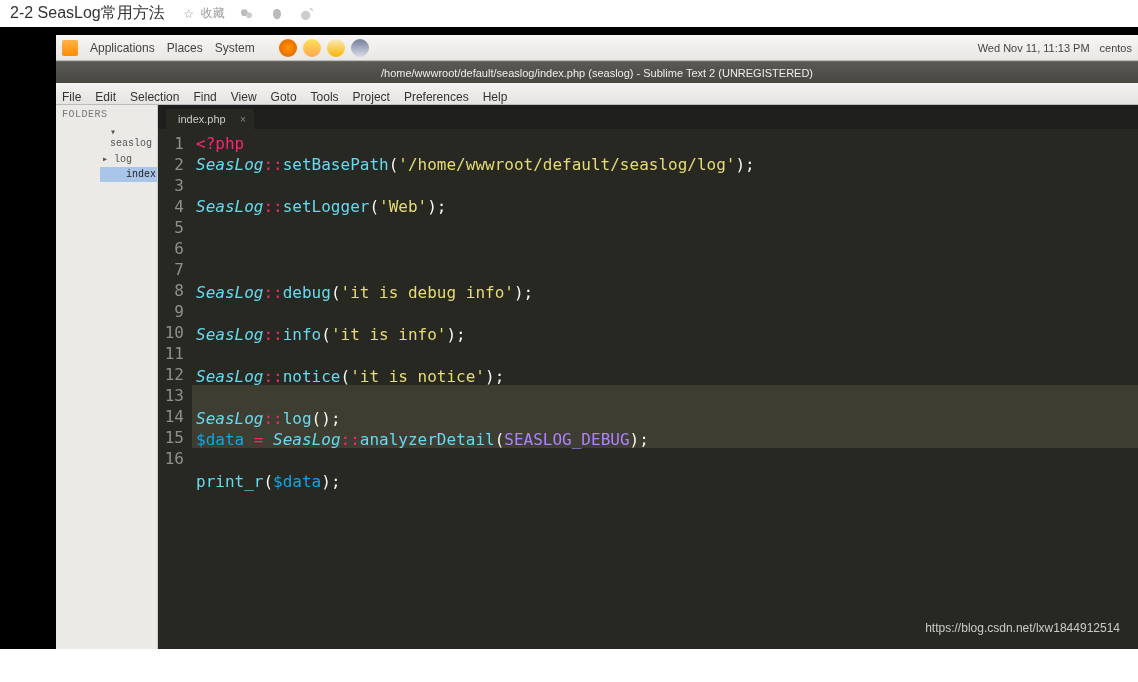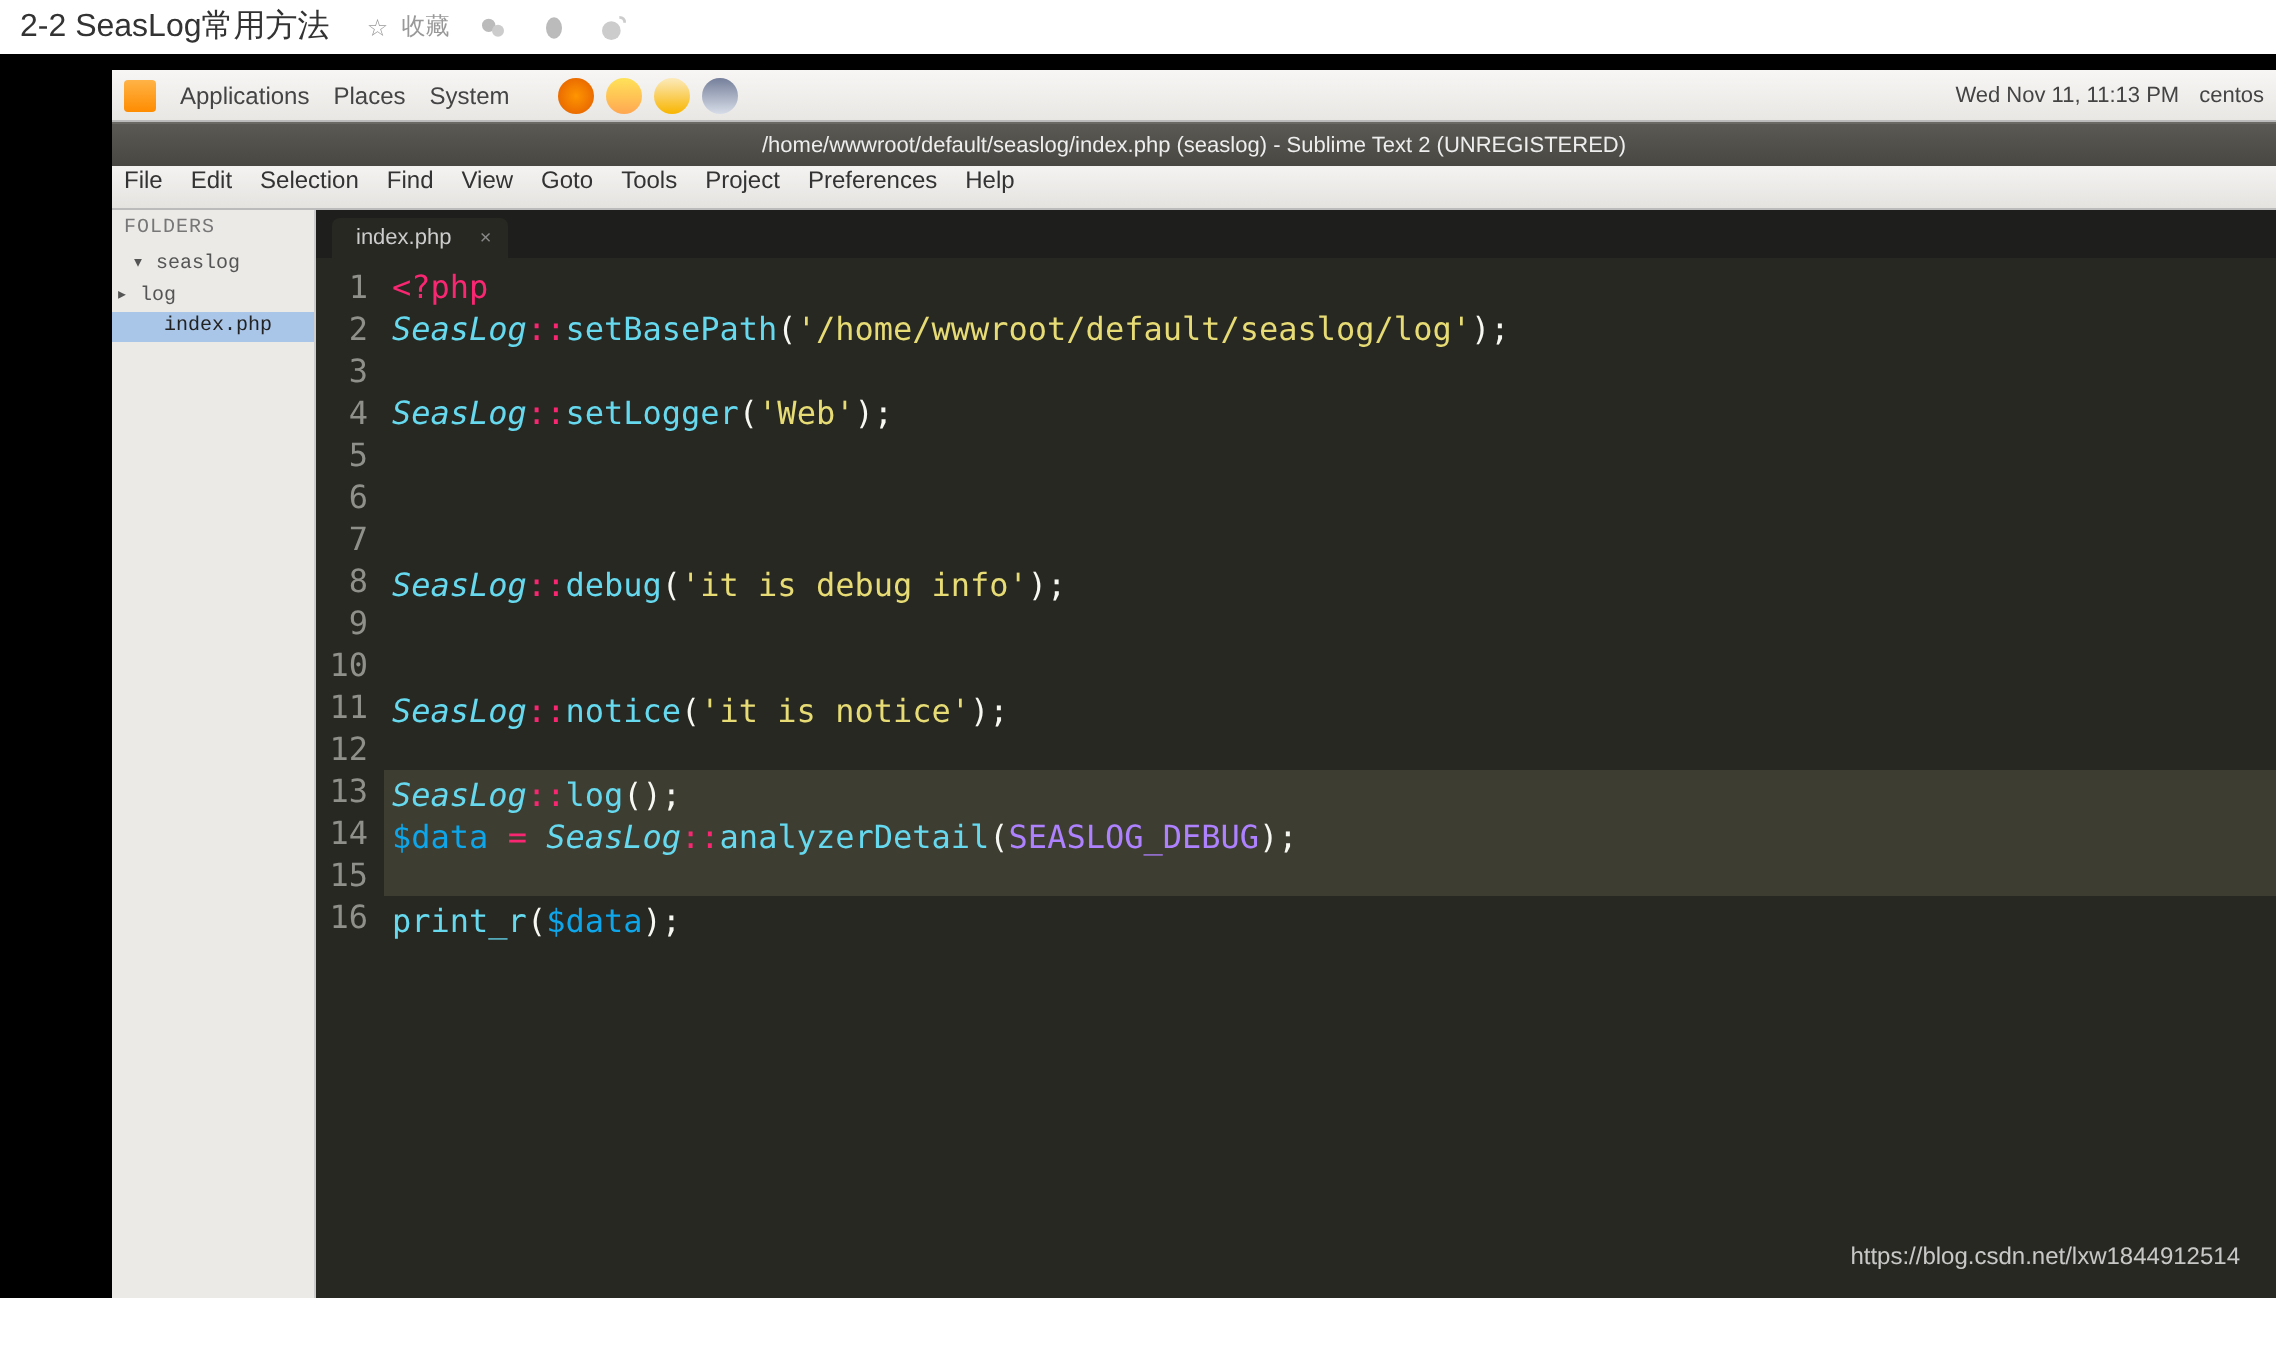--- a/index.html
+++ b/index.html
@@ -24,30 +24,30 @@
     .gnome-app-icon { width: 16px; height: 16px; background: linear-gradient(#ffb347, #ff8c00); border-radius: 2px; }
     .gnome-menus { display: flex; gap: 12px; }
     .gnome-icons { display: flex; gap: 6px; margin-left: 12px; }
     .gnome-icon { width: 18px; height: 18px; border-radius: 50%; }
     .gnome-right { margin-left: auto; display: flex; align-items: center; gap: 10px; font-size: 11px; }
     
     
     .sublime-title { height: 22px; background: linear-gradient(#5a5954, #484742); color: #eee; font-size: 11px; display: flex; align-items: center; justify-content: center; border-top: 1px solid #6a6964; }
     
     
-    .sublime-menu { height: 22px; background: linear-gradient(#f4f3f1, #e4e3e0); display: flex; align-items: flex-start; padding: 0 6px; gap: 14px; font-size: 12px; color: #333; border-bottom: 1px solid #bbb; }
+    .sublime-menu { height: 22px; background: linear-gradient(#f4f3f1, #e4e3e0); display: flex; align-items: flex-end; padding: 0 6px; gap: 14px; font-size: 12px; color: #333; border-bottom: 1px solid #bbb; }
     .sublime-menu span { cursor: pointer; }
     
     
     .ide-body { display: flex; height: 544px; }
     
     
     .sidebar { width: 102px; background: #ebeae7; border-right: 1px solid #ccc; font-size: 10px; font-family: Liberation Mono, monospace; }
     .sidebar-header { padding: 4px 6px; color: #777; font-weight: 500; letter-spacing: 0.5px; }
-    .folder-item { padding: 2px 6px 2px 10px; color: #555; cursor: pointer; }
+    .folder-item { padding: 2px 6px 2px 10px; color: #555; cursor: pointer; margin-left: 44px; }
     .folder-item.nested { padding-left: 2px; }
     .folder-item.nested2 { padding-left: 26px; }
     .folder-item.selected { background: #a9c5e8; color: #222; }
     
     
     .editor-area { flex: 1; background: #272822; display: flex; flex-direction: column; }
     .tab-bar { height: 24px; background: #1e1f1c; display: flex; align-items: flex-end; padding: 0 8px; }
     .tab { background: #272822; color: #ccc; font-size: 11px; padding: 4px 28px 4px 12px; border-radius: 4px 4px 0 0; position: relative; cursor: pointer; }
     .tab-close { position: absolute; right: 8px; top: 5px; color: #888; font-size: 10px; cursor: pointer; }
     
@@ -185,20 +185,21 @@
               <div class="hl-line" style="top: 252px;"></div>
               <div class="hl-line" style="top: 273px;"></div>
               <div class="hl-line" style="top: 294px;"></div>
               <div class="code-line" style="position: relative;"><span class="tag">&lt;?php</span></div>
               <div class="code-line" style="position: relative;"><span class="class">SeasLog</span><span class="op">::</span><span class="func">setBasePath</span>(<span class="str">'/home/wwwroot/default/seaslog/log'</span>);</div>
               <div class="code-line" style="position: relative;">&nbsp;</div>
               <div class="code-line" style="position: relative;"><span class="class">SeasLog</span><span class="op">::</span><span class="func">setLogger</span>(<span class="str">'Web'</span>);</div>
               <div class="code-line" style="position: relative;">&nbsp;</div>
               <div class="code-line" style="position: relative; margin-top: 44px;"><span class="class">SeasLog</span><span class="op">::</span><span class="func">debug</span>(<span class="str">'it is debug info'</span>);</div>
               <div class="code-line" style="position: relative;">&nbsp;</div>
+              <div class="code-line" style="position: relative;"><span class="class">SeasLog</span><span class="op">::</span><span class="func">info</span>(<span class="str">'it is info'</span>);</div>
               <div class="code-line" style="position: relative;">&nbsp;</div>
               <div class="code-line" style="position: relative;"><span class="class">SeasLog</span><span class="op">::</span><span class="func">notice</span>(<span class="str">'it is notice'</span>);</div>
               <div class="code-line" style="position: relative;">&nbsp;</div>
               <div class="code-line" style="position: relative;"><span class="class">SeasLog</span><span class="op">::</span><span class="func">log</span>();</div>
               <div class="code-line" style="position: relative;"><span class="var">$data</span> <span class="op">=</span> <span class="class">SeasLog</span><span class="op">::</span><span class="func">analyzerDetail</span>(<span class="const">SEASLOG_DEBUG</span>);</div>
               <div class="code-line" style="position: relative;">&nbsp;</div>
               <div class="code-line" style="position: relative;"><span class="func">print_r</span>(<span class="var">$data</span>);</div>
               <div class="code-line" style="position: relative;">&nbsp;</div>
             </div>
         </div>

